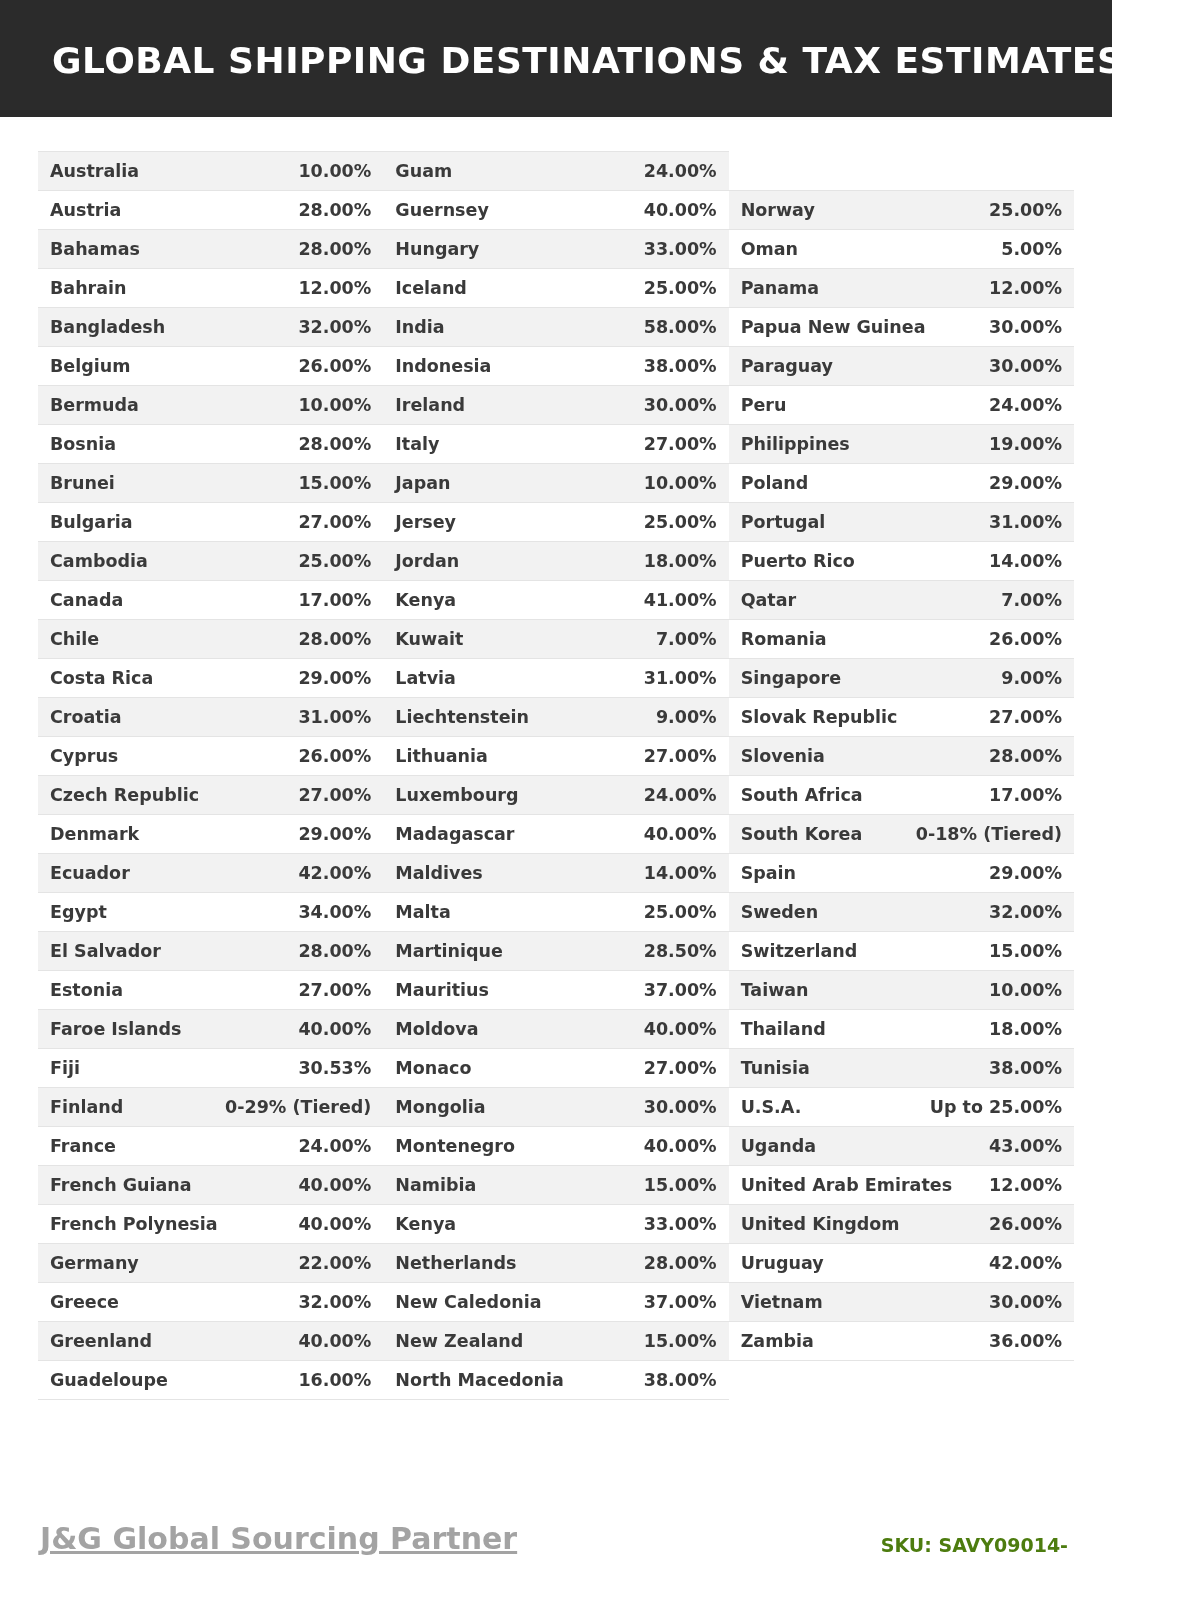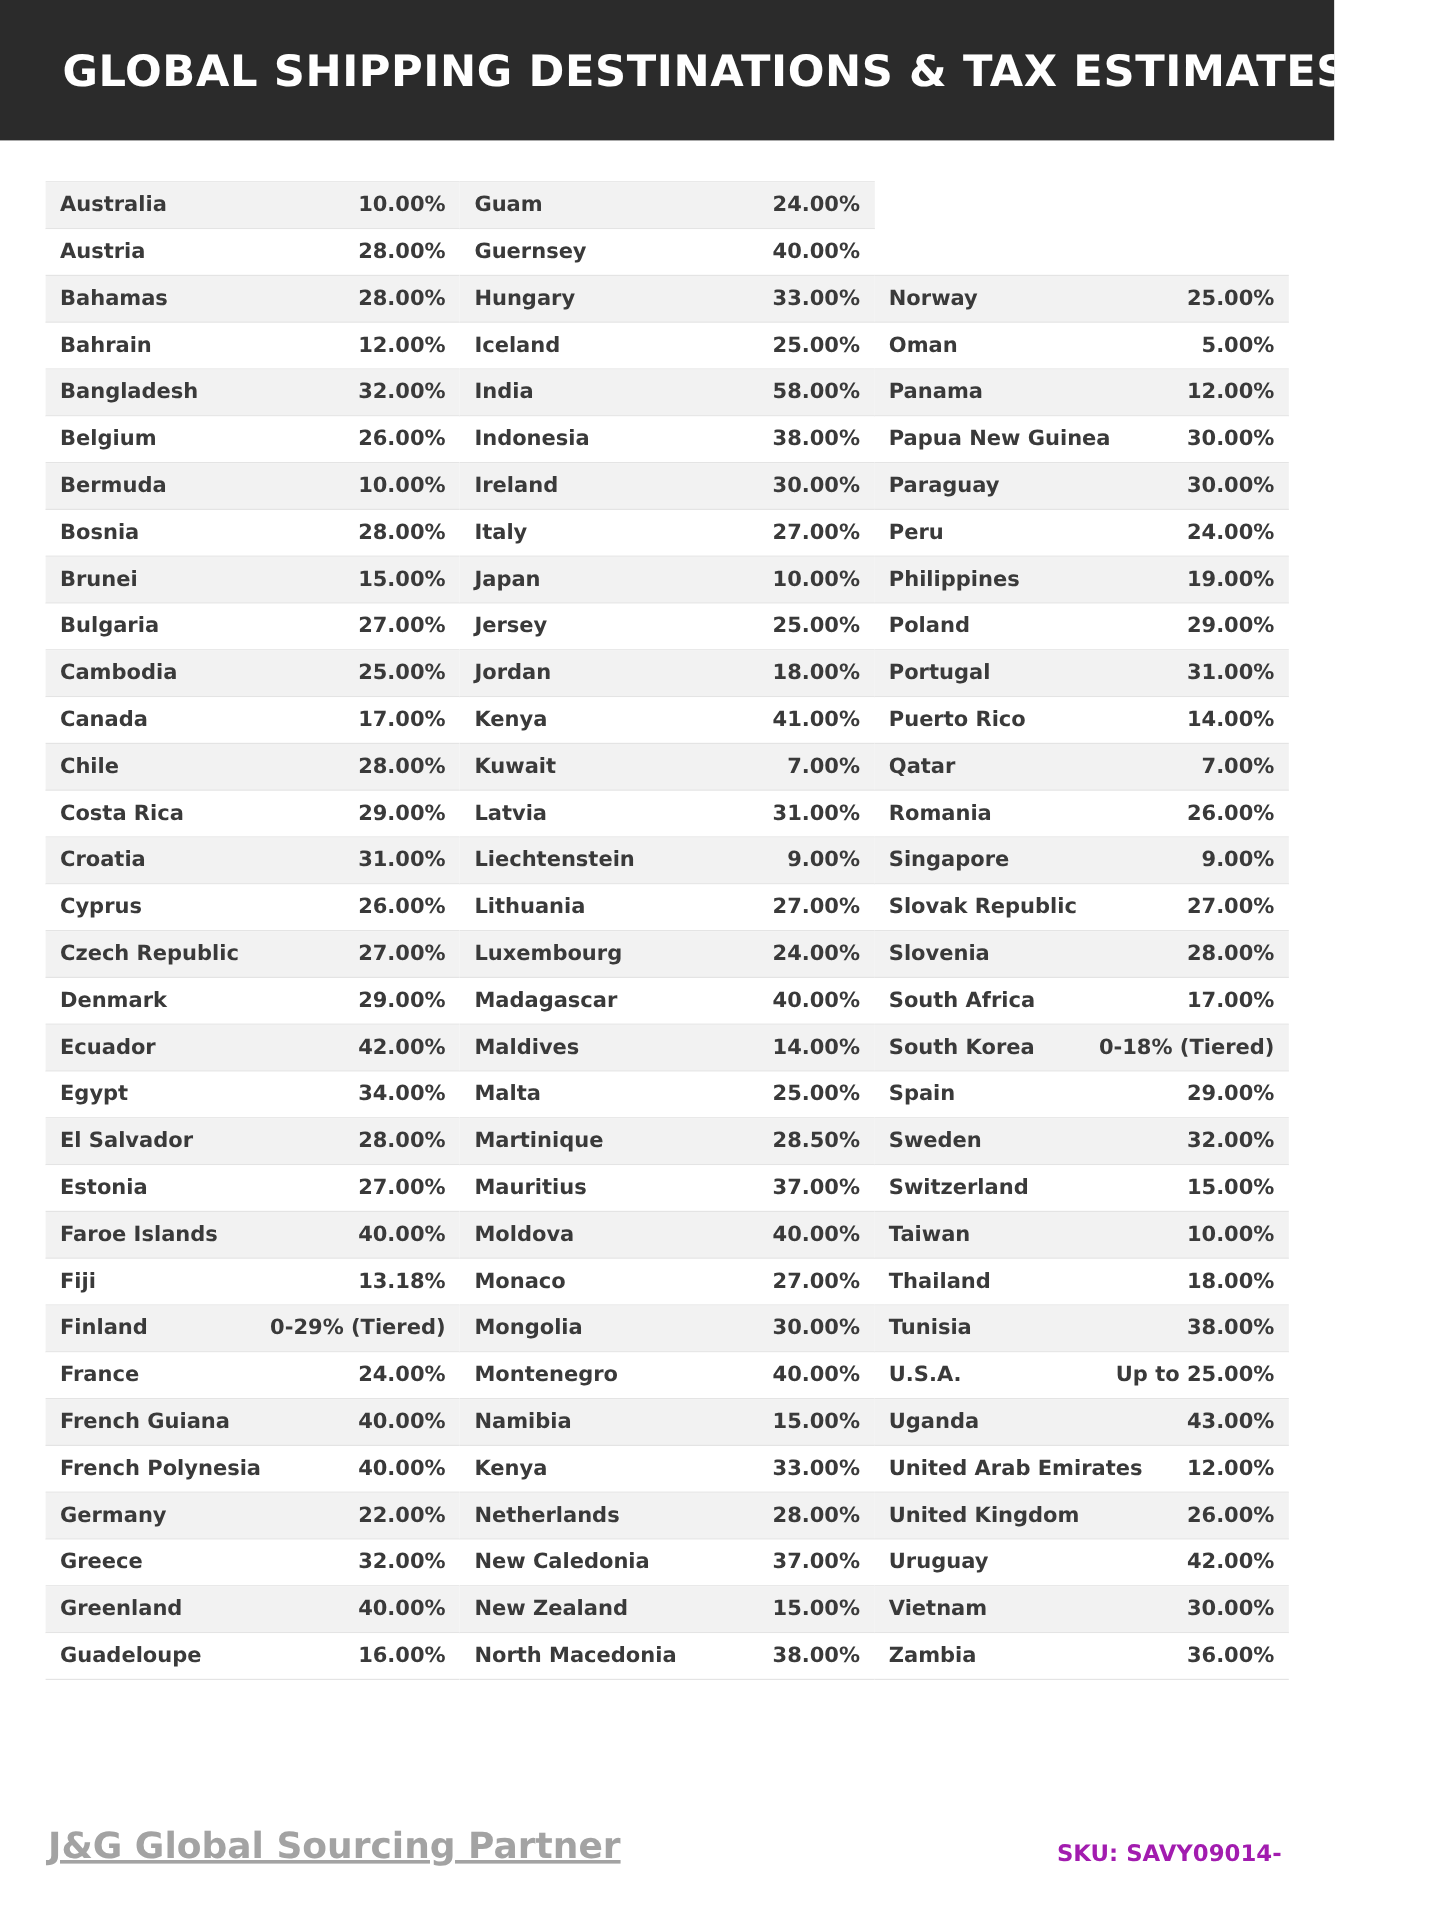--- a/index.html
+++ b/index.html
@@ -30,21 +30,21 @@
   }
   .subtitle {
     color: #dcdcdc;
     font-size: 23px;
     font-weight: 700;
     margin-top: 12px;
   }
   .table-area {
     display: flex;
     padding: 34px 38px 0 38px;
-    align-items: flex-end;
+    align-items: center;
   }
   .col {
     flex: 1;
     border-top: 1px solid #e4e4e4;
   }
   .row {
     display: flex;
     justify-content: space-between;
     align-items: center;
     height: 39px;
@@ -74,21 +74,21 @@
     align-items: flex-end;
     padding: 0 44px 44px 40px;
   }
   .brand {
     color: #a3a3a3;
     font-size: 30px;
     font-weight: 700;
     text-decoration: underline;
   }
   .sku {
-    color: #a21caf;
+    color: #4d7c0f;
     font-size: 19px;
     font-weight: 700;
   }
 </style>
 </head>
 <body>
 
 <div class="page">
 
   <div class="header">
@@ -184,21 +184,21 @@
         <div class="row">
           <span class="country">Estonia</span>
           <span class="rate">27.00%</span>
         </div>
         <div class="row">
           <span class="country">Faroe Islands</span>
           <span class="rate">40.00%</span>
         </div>
         <div class="row">
           <span class="country">Fiji</span>
-          <span class="rate">13.18%</span>
+          <span class="rate">30.53%</span>
         </div>
         <div class="row">
           <span class="country">Finland</span>
           <span class="rate">0-29% (Tiered)</span>
         </div>
         <div class="row">
           <span class="country">France</span>
           <span class="rate">24.00%</span>
         </div>
         <div class="row">

